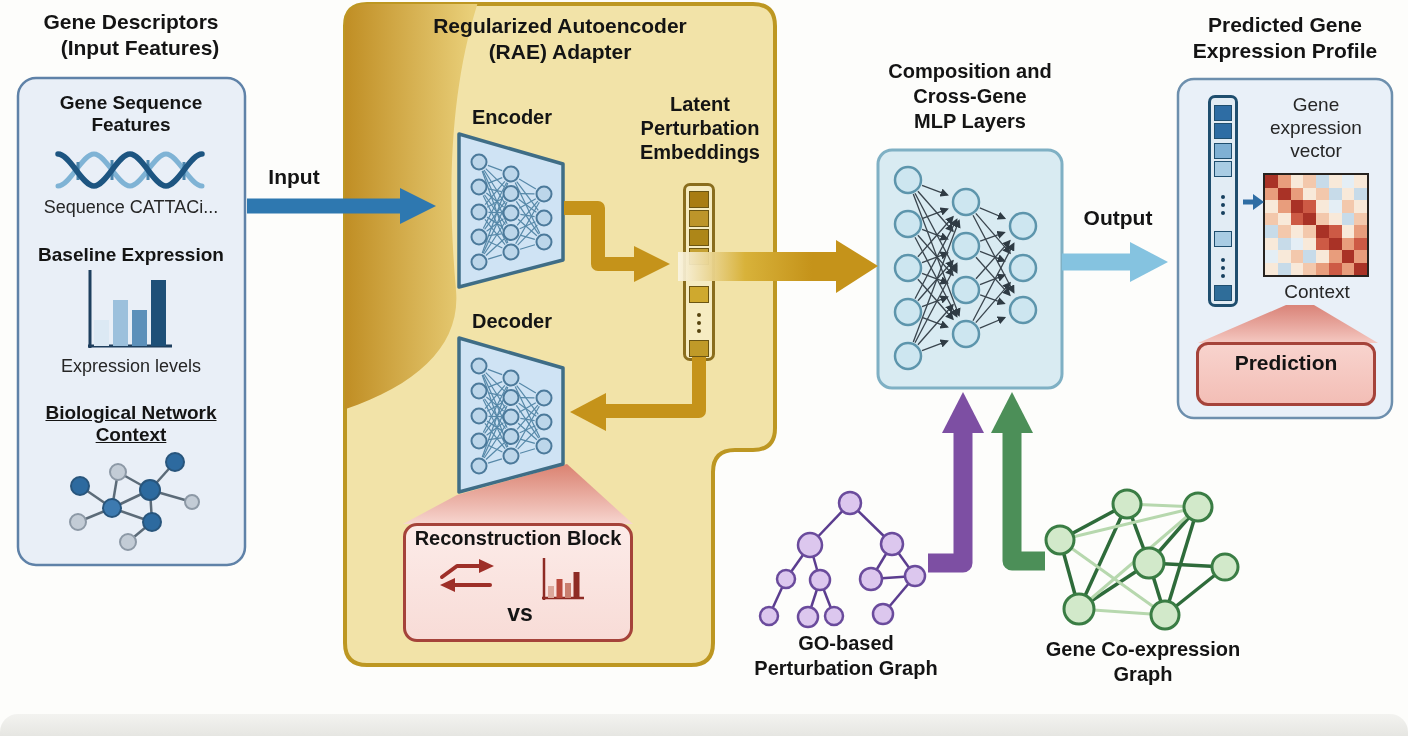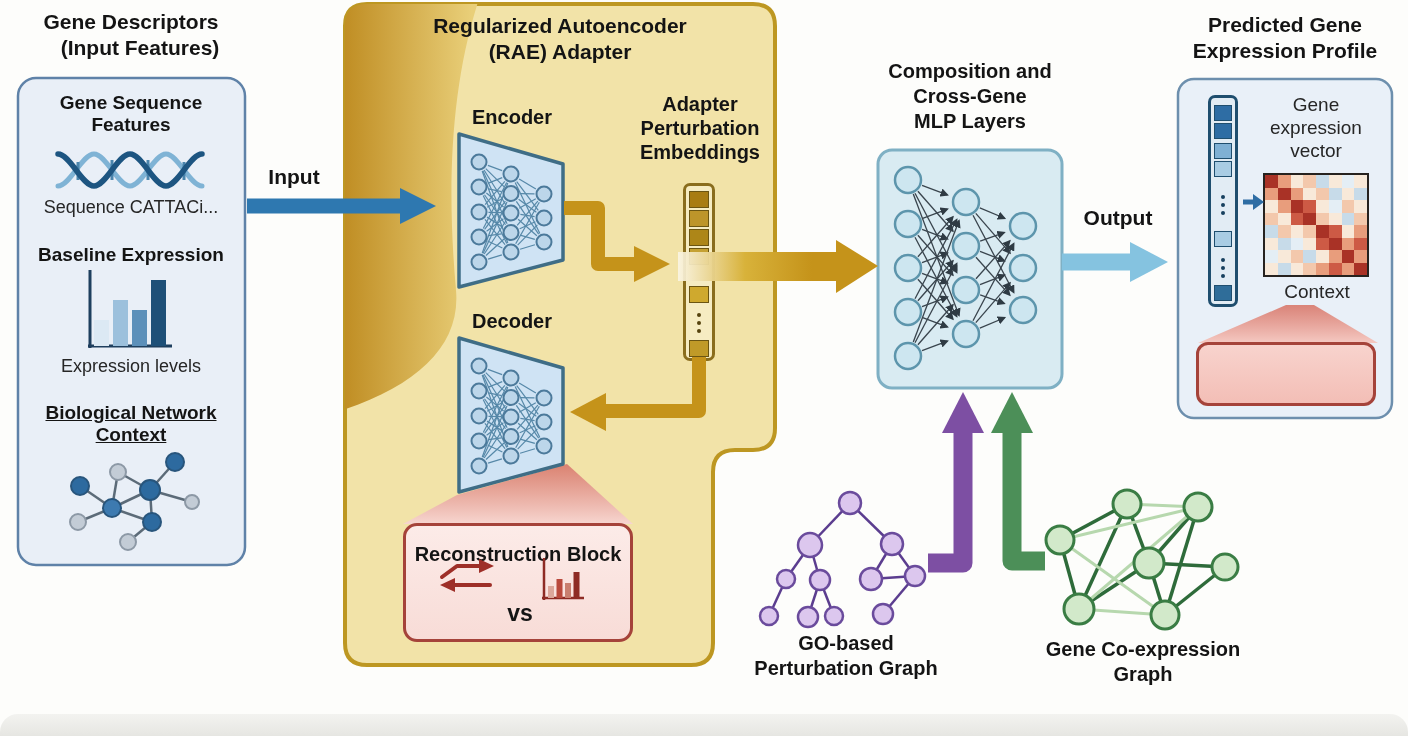--- a/index.html
+++ b/index.html
@@ -88,39 +88,40 @@
 <div class="txt b" style="left:24px;top:244px;width:214px;font-size:19px;">Baseline Expression</div>
 <div class="txt cap" style="left:24px;top:356px;width:214px;font-size:18px;">Expression levels</div>
 <div class="txt b" style="left:40px;top:402px;width:182px;font-size:19px;text-decoration:underline;">Biological Network Context</div>
 
 <div class="txt b" style="left:256px;top:165px;width:76px;font-size:21px;">Input</div>
 
 <div class="txt b" style="left:415px;top:14px;width:290px;font-size:21px;">Regularized Autoencoder</div>
 <div class="txt b" style="left:415px;top:40px;width:290px;font-size:21px;">(RAE) Adapter</div>
 <div class="txt b" style="left:452px;top:106px;width:120px;font-size:20px;">Encoder</div>
 <div class="txt b" style="left:452px;top:310px;width:120px;font-size:20px;">Decoder</div>
-<div class="txt b" style="left:625px;top:92px;width:150px;font-size:20px;line-height:24px;">Adapter Perturbation Embeddings</div>
+<div class="txt b" style="left:625px;top:92px;width:150px;font-size:20px;line-height:24px;">Latent Perturbation Embeddings</div>
 
 <div id="recon-box" class="panel-box">
-  <div class="txt b" style="position:static;margin-top:17px;font-size:20px;">Reconstruction Block</div>
+  <div class="txt b" style="position:static;margin-top:1px;font-size:20px;">Reconstruction Block</div>
   <div class="txt b" style="left:94px;top:37px;width:40px;font-size:23px;margin-top:37px;">vs</div>
 </div>
 
 <div class="txt b" style="left:876px;top:60px;width:188px;font-size:20px;">Composition and</div>
 <div class="txt b" style="left:876px;top:85px;width:188px;font-size:20px;">Cross-Gene</div>
 <div class="txt b" style="left:876px;top:110px;width:188px;font-size:20px;">MLP Layers</div>
 
 <div class="txt b" style="left:1078px;top:206px;width:80px;font-size:21px;">Output</div>
 
 <div class="txt b" style="left:1178px;top:13px;width:214px;font-size:21px;">Predicted Gene</div>
 <div class="txt b" style="left:1178px;top:39px;width:214px;font-size:21px;">Expression Profile</div>
 <div class="txt cap" style="left:1260px;top:93px;width:112px;font-size:19px;line-height:23px;">Gene expression vector</div>
 <div class="txt cap" style="left:1263px;top:281px;width:108px;font-size:19px;">Context</div>
 
 <div id="pred-box" class="panel-box">
+  <div class="txt b" style="left:0;top:6px;width:174px;font-size:21px;">Prediction</div>
 </div>
 
 <div class="txt b" style="left:740px;top:632px;width:212px;font-size:20px;">GO-based</div>
 <div class="txt b" style="left:740px;top:657px;width:212px;font-size:20px;">Perturbation Graph</div>
 <div class="txt b" style="left:1023px;top:638px;width:240px;font-size:20px;">Gene Co-expression</div>
 <div class="txt b" style="left:1023px;top:663px;width:240px;font-size:20px;">Graph</div>
 
 <div id="latent-col" class="panel-box">
     <div class="col-sq" style="top: 5px; left: 3px; width: 20px; height: 17px; background: rgb(168, 124, 18); border-color: rgb(107, 85, 18);"></div>
     <div class="col-sq" style="top: 24px; left: 3px; width: 20px; height: 17px; background: rgb(189, 149, 42); border-color: rgb(107, 85, 18);"></div>

